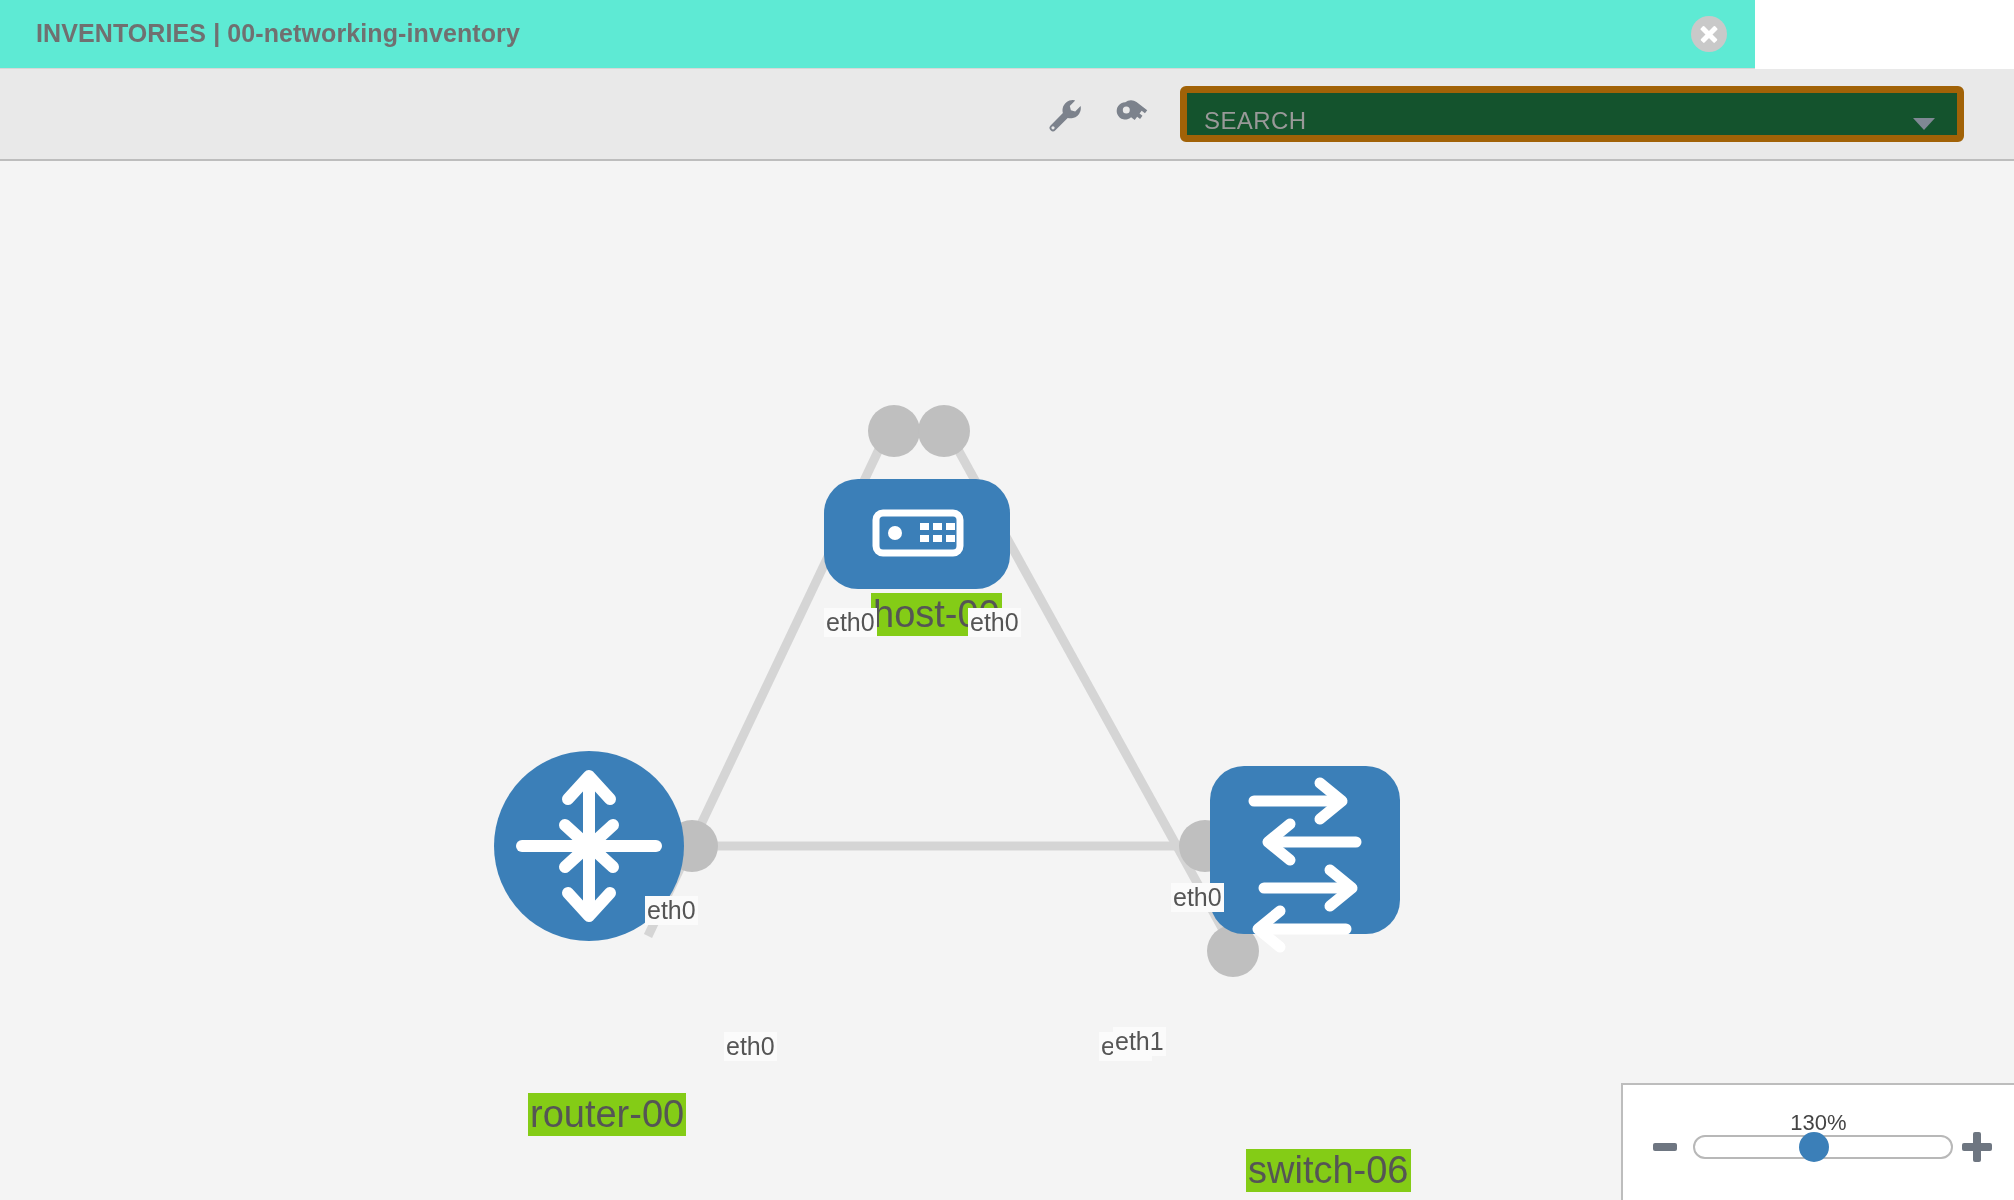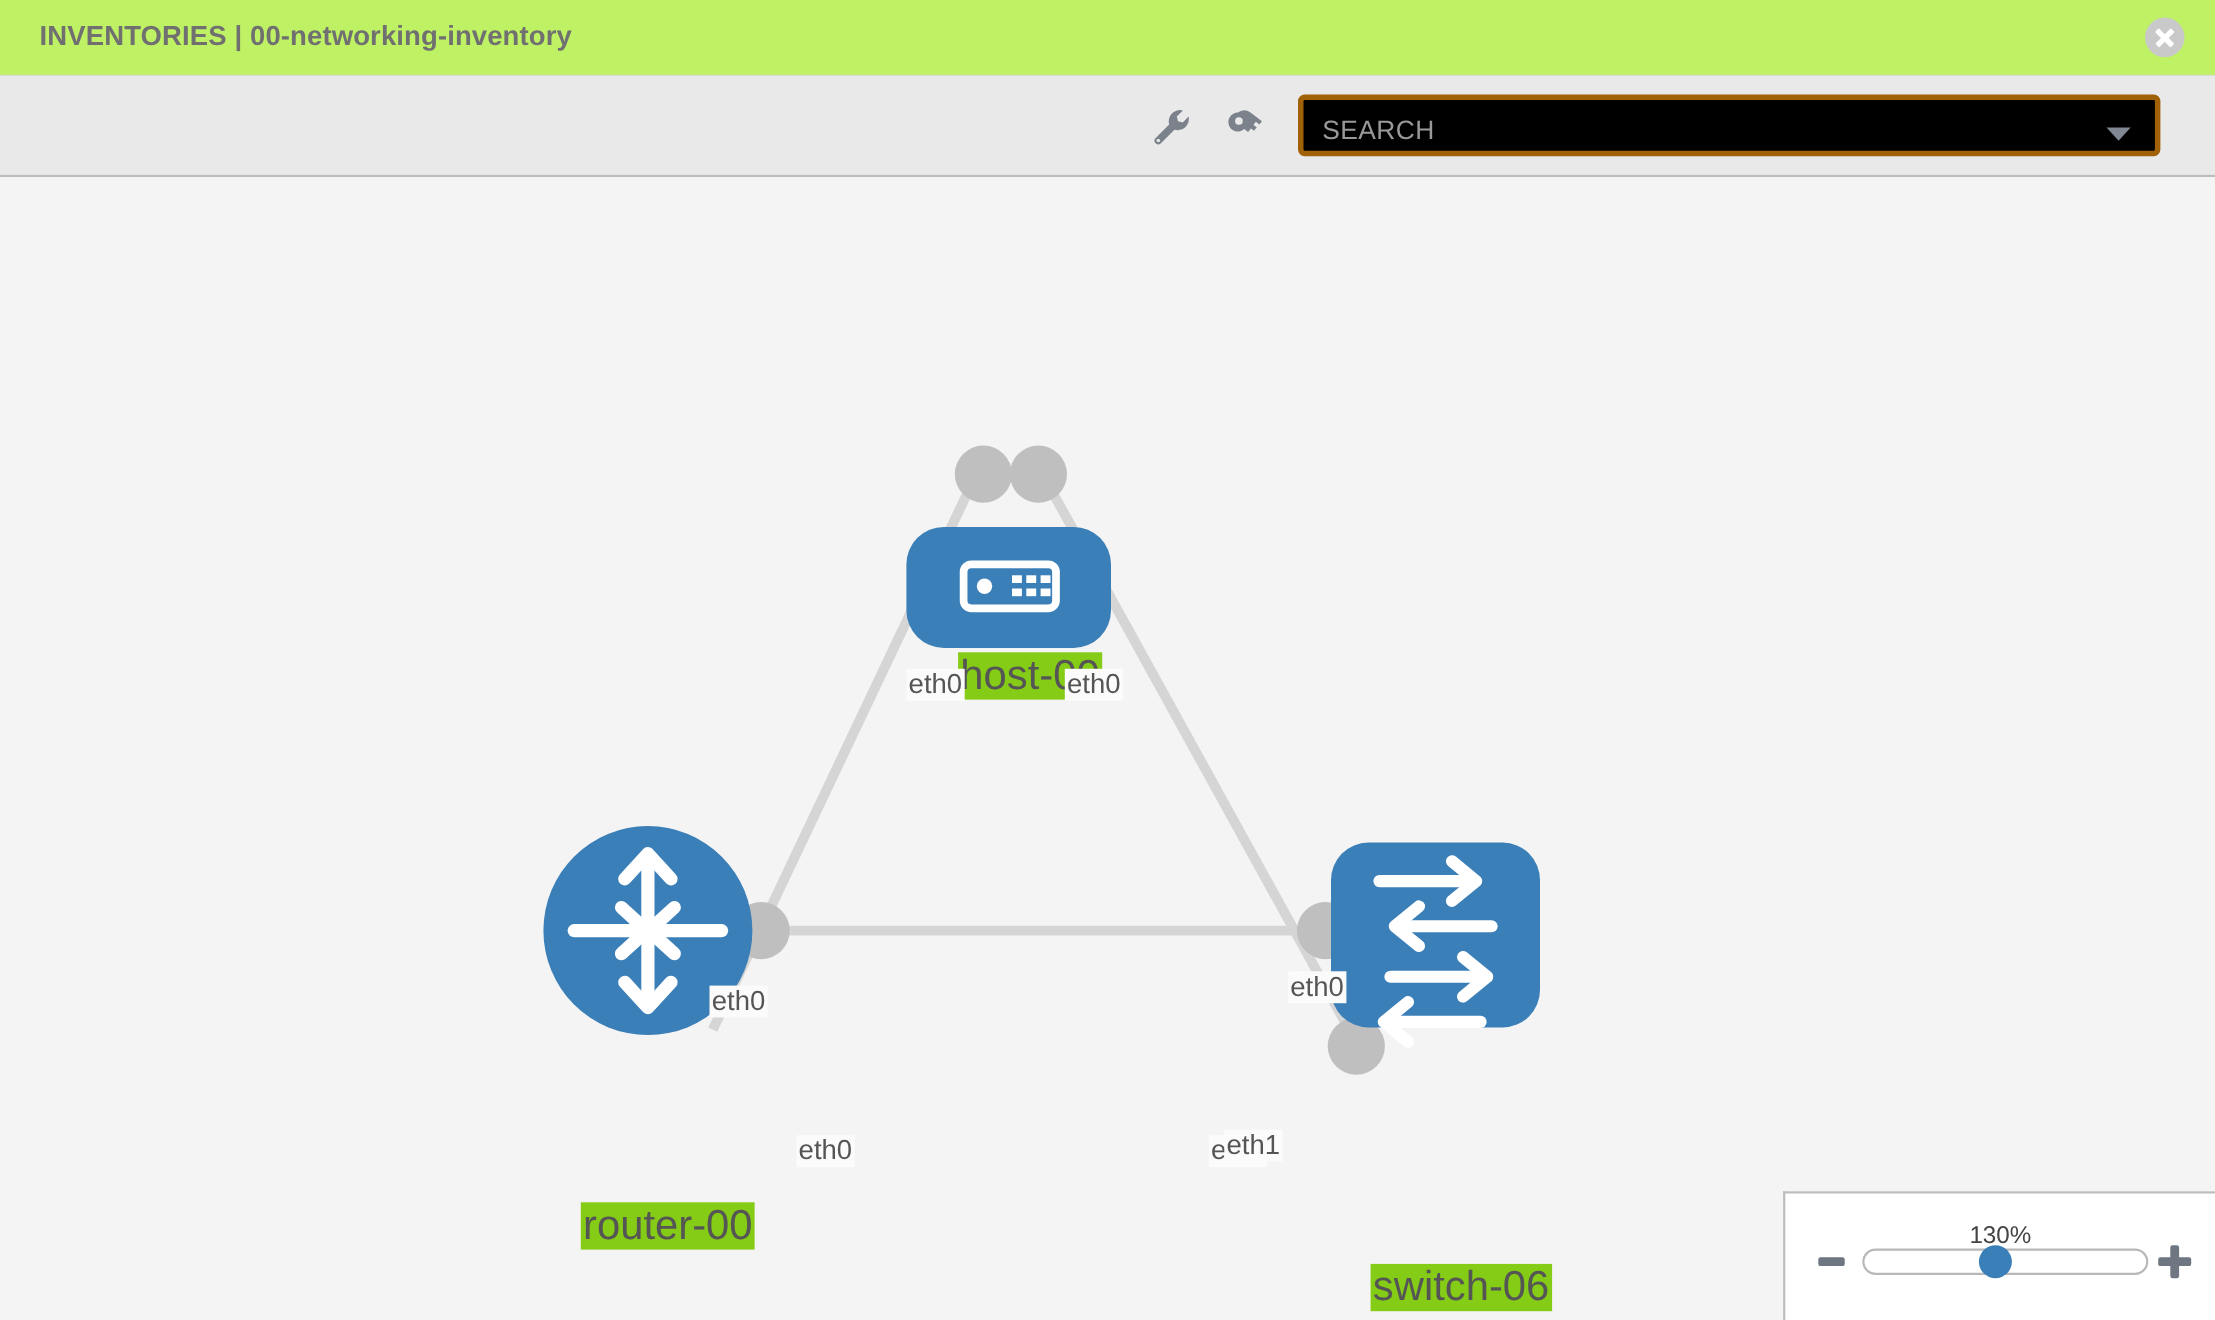--- a/index.html
+++ b/index.html
@@ -16,23 +16,23 @@
     position: relative;
     width: 2014px;
     height: 1200px;
     background: #ffffff;
   }
 
   
   .header {
     position: absolute;
     left: 0; top: 0;
-    width: 2014px;
+    width: 1755px;
     height: 69px;
-    background: #bef264;
+    background: #5eead4;
     border-bottom: 1px solid #d7d7d7;
     box-sizing: border-box;
   }
   .header-title {
     position: absolute;
     left: 36px;
     top: 19px;
     font-size: 25px;
     font-weight: bold;
     color: #707070;
@@ -110,22 +110,22 @@
   }
   .tool-icon.wrench { left: 1044px; }
   .tool-icon.key    { left: 1112px; }
 
   .search-box {
     position: absolute;
     left: 1180px;
     top: 17px;
     width: 784px;
     height: 56px;
-    background: #000000;
-    border: 5px solid #a16207;
+    background: #14532d;
+    border: 7px solid #a16207;
     border-radius: 6px;
     box-sizing: border-box;
     cursor: text;
   }
   .search-box .label {
     position: absolute;
     left: 17px;
     top: 14px;
     font-size: 24px;
     color: #999999;

